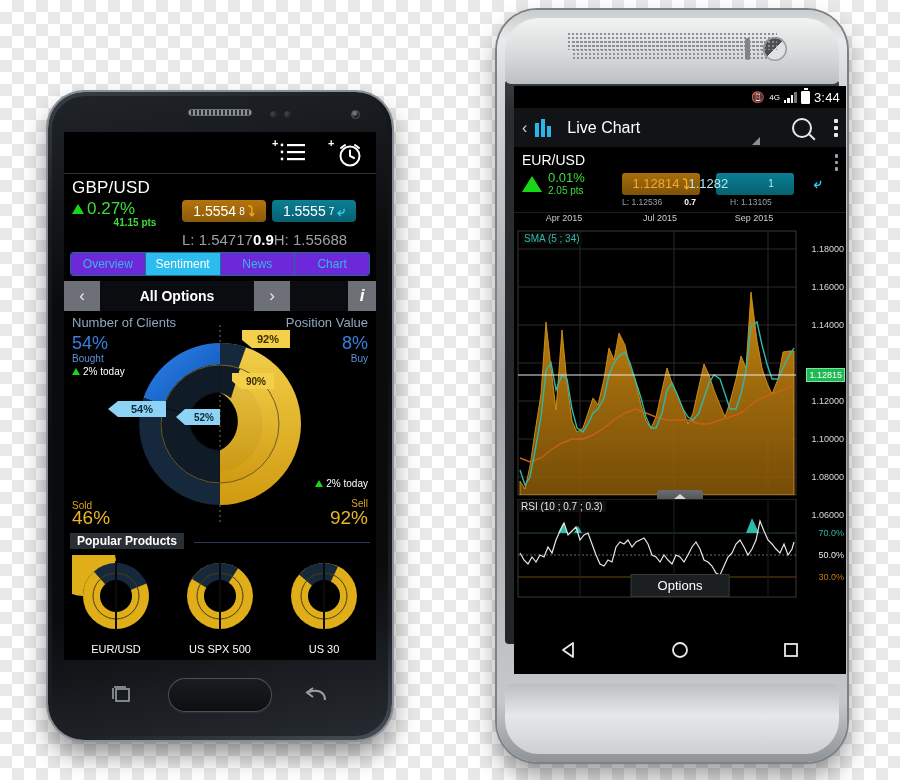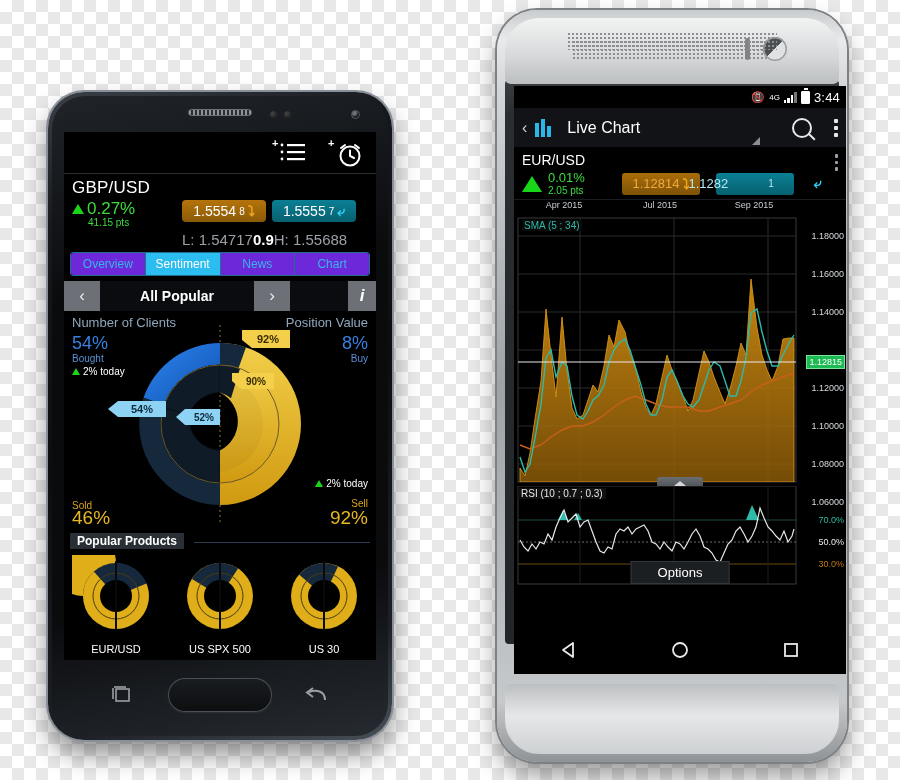--- a/index.html
+++ b/index.html
@@ -264,21 +264,21 @@
         </div>
 
         <div class="quote">
           <div class="pair">GBP/USD</div>
           <div class="qrow">
             <div style="width:110px;">
               <div class="pct">
                 <span class="tri"></span>
                 <span>0.27%</span>
               </div>
-              <div class="pts" style="text-align:left;margin-left:16px;">41.15 pts</div>
+              <div class="pts" style="text-align:center;margin-left:16px;font-weight:bold;">41.15 pts</div>
             </div>
             <div class="pricebox sellbox">
               <span>1.5554</span>
                 <span class="pxsmall">8</span>
               <span class="arrw dn">⤵</span>
             </div>
             <div style="width:6px"></div>
             <div class="pricebox buybox">
               <span>1.5555</span>
                 <span class="pxsmall">7</span>
@@ -294,21 +294,21 @@
 
         <div class="tabs">
           <div class="tab">Overview</div>
           <div class="tab active">Sentiment</div>
           <div class="tab">News</div>
           <div class="tab">Chart</div>
         </div>
 
         <div class="clientbar">
           <div class="cbtn">‹</div>
-          <div class="ctitle">All Popular</div>
+          <div class="ctitle">All Options</div>
           <div class="cbtn">›</div>
           <div class="cspacer"></div>
           <div class="ibtn">i</div>
         </div>
 
         <div class="sentwrap">
           <div class="sl-title">Number of Clients</div>
           <div class="sr-title">Position Value</div>
           <div class="sl-big">54%</div>
           <div class="sl-sub">Bought</div>
@@ -499,20 +499,25 @@
             <div class="rpricebox rsellbox">
               <span>1.12814</span>
               <span class="arrw dn">⤵</span>
             </div>
             <div style="width:4px"></div>
             <div class="rpricebox rbuybox">
               <span>1.1282</span>
                 <span class="pxsmall">1</span>
               <span class="arrw up">⤶</span>
             </div>
+          </div>
+          <div class="rlh">
+            <span style="margin-left:92px">L: 1.12536</span>
+            <span class="spread" style="margin-left:22px;color:#fff">0.7</span>
+            <span style="margin-left:34px">H: 1.13105</span>
           </div>
         </div>
 
         <div class="chartwrap" style="height:380px;">
 
           <div class="monthrow">
             <span style="left:50px;">Apr 2015</span>
             <span style="left:146px;">Jul 2015</span>
             <span style="left:240px;">Sep 2015</span>
           </div>

